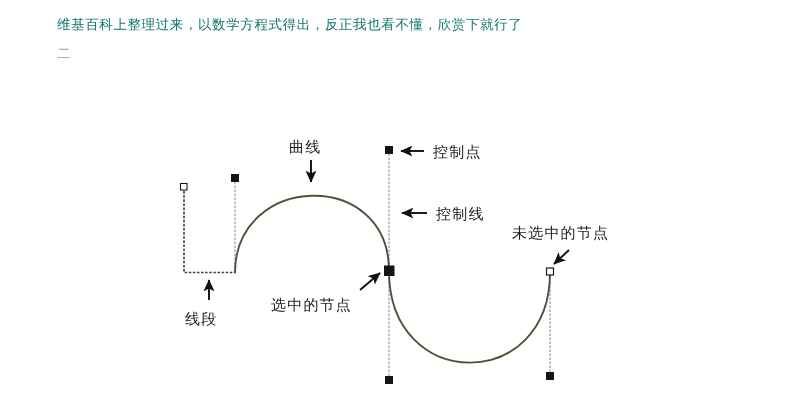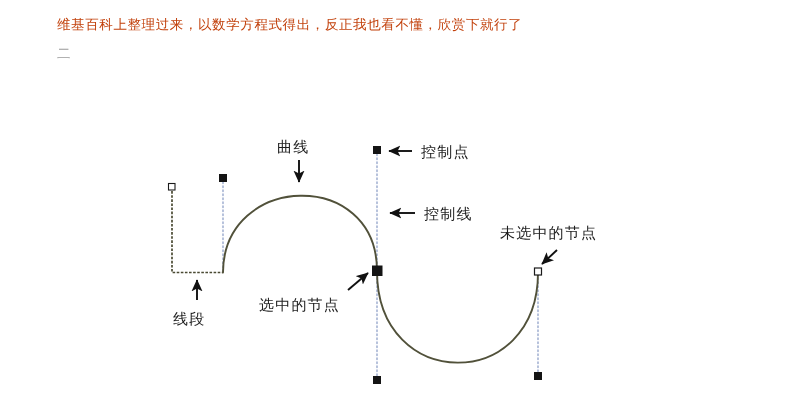--- a/index.html
+++ b/index.html
@@ -26,32 +26,32 @@
   
   .header-block {
     position: absolute;
     left: 57px;
     top: 10px;
     width: 700px;
   }
   .header-line {
     font-size: 13.5px;
     line-height: 29px;
-    color: #c2410c;
+    color: #0f766e;
     letter-spacing: 0.6px;
     white-space: nowrap;
   }
   .header-line-2 {
     color: #9a9a9a;
   }
 
   
   .diagram-wrap {
     position: absolute;
-    left: 0;
+    left: 12px;
     top: 110px;
     width: 640px;
     height: 308px;
   }
   .diagram-svg {
     display: block;
     width: 800px;
     height: 308px;
   }
 

